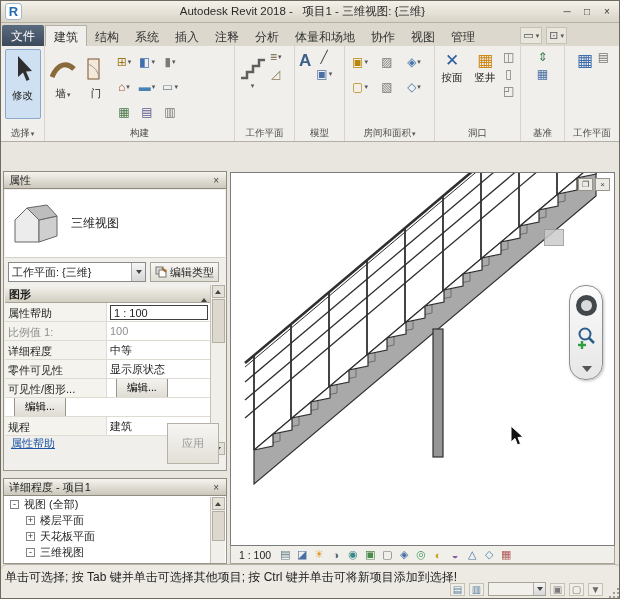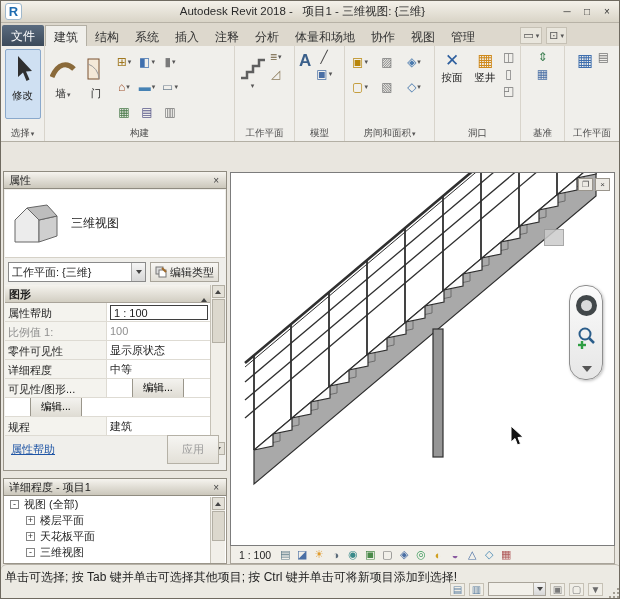--- a/index.html
+++ b/index.html
@@ -48,28 +48,28 @@
   .tri-u{width:0;height:0;border-left:3.5px solid transparent;border-right:3.5px solid transparent;border-bottom:4.5px solid #444;}
   .editbtn{display:flex;align-items:center;gap:3px;background:linear-gradient(#f8f7f4,#e1ded6);border:1px solid #a8a49a;font-size:11px;height:20px;padding:0 4px;white-space:nowrap;}
   .secthead{position:absolute;left:1px;top:96px;width:206px;height:18px;background:linear-gradient(#f5f3ee,#d2cec2);border-bottom:1px solid #a9a49a;display:flex;align-items:flex-end;padding:0 4px;font-size:11px;font-weight:bold;}
   .secthead .tri-u{margin-left:auto;}
   .pgrid{position:absolute;left:1px;top:114px;width:206px;}
   .prow{display:flex;height:19px;border-bottom:1px solid #dedbd3;font-size:11px;}
   .plabel{width:102px;padding:2.5px 3px;background:#f4f3ee;border-right:1px solid #dedbd3;white-space:nowrap;overflow:hidden;}
   .pval{flex:1;padding:1px 3px;background:#fff;display:flex;align-items:center;white-space:nowrap;overflow:hidden;}
   .pcombo{display:block;width:100%;border:1px solid #3f3f3f;background:#fff;padding:0 3px;height:15px;line-height:14px;}
   .disabled{color:#8f8f8f;}
-  .pbtn{font-size:10.5px;background:linear-gradient(#f6f5f2,#dcd9d0);border:1px solid #9a968b;padding:0 10px;height:25px;margin-left:22px;}
+  .pbtn{font-size:10.5px;background:linear-gradient(#f6f5f2,#dcd9d0);border:1px solid #9a968b;padding:0 10px;height:25px;margin-left:6px;}
   .pscroll{position:absolute;right:1px;top:96px;width:15px;height:170px;background:#f1efe9;border-left:1px solid #c5c1b6;display:flex;flex-direction:column;align-items:center;}
   .sarr{width:13px;height:13px;background:#e4e1d8;border:1px solid #b3afa4;display:flex;align-items:center;justify-content:center;}
   .sthumb{width:13px;height:44px;background:#dcd8cd;border:1px solid #b3afa4;margin-top:1px;}
   .sspace{flex:1;}
   .helprow{position:absolute;left:1px;bottom:6px;width:220px;display:flex;align-items:center;padding:0 6px;}
   .helplink{font-size:11px;color:#1f55a5;text-decoration:underline;}
-  .applybtn{margin-left:auto;font-size:11px;color:#9a9a9a;background:linear-gradient(#f6f5f2,#e3e0d8);border:1px solid #b5b1a6;padding:6px 14px;}
+  .applybtn{margin-left:auto;font-size:11px;color:#9a9a9a;background:linear-gradient(#f6f5f2,#e3e0d8);border:1px solid #b5b1a6;padding:12px 14px;}
 
   .trow{height:16px;display:flex;align-items:center;font-size:11px;padding-left:6px;white-space:nowrap;}
   .trow.child{padding-left:22px;}
   .tbox{width:9px;height:9px;border:1px solid #848484;background:#fff;font-size:9px;line-height:7px;text-align:center;margin-right:5px;color:#333;flex:none;}
   .bscroll{position:absolute;right:1px;top:1px;width:15px;bottom:0;background:#f1efe9;border-left:1px solid #c5c1b6;display:flex;flex-direction:column;align-items:center;}
 
   
   .canvas{position:absolute;left:229px;top:171px;width:385px;height:374px;background:#fff;border:1px solid #7c7c7c;overflow:hidden;}
   .mdi{position:absolute;right:4px;top:5px;display:flex;gap:2px;}
   .mdibtn{width:15px;height:13px;background:#eceae4;border:1px solid #9a958c;display:flex;align-items:center;justify-content:center;font-size:8px;color:#444;}
@@ -345,26 +345,26 @@
         <div class="plabel">属性帮助</div>
         <div class="pval">
             <span class="pcombo">1 : 100</span>
           </div>
       </div>
       <div class="prow">
         <div class="plabel disabled">比例值 1:</div>
         <div class="pval disabled">100</div>
       </div>
       <div class="prow">
+        <div class="plabel">详细程度</div>
+        <div class="pval">中等</div>
+      </div>
+      <div class="prow">
         <div class="plabel">零件可见性</div>
         <div class="pval">显示原状态</div>
-      </div>
-      <div class="prow">
-        <div class="plabel">详细程度</div>
-        <div class="pval">中等</div>
       </div>
       <div class="prow">
         <div class="plabel">可见性/图形...</div>
         <div class="pval">
             <button class="pbtn">编辑...</button>
           </div>
       </div>
       <div class="prow">
         <div class="pval">
             <button class="pbtn">编辑...</button>

